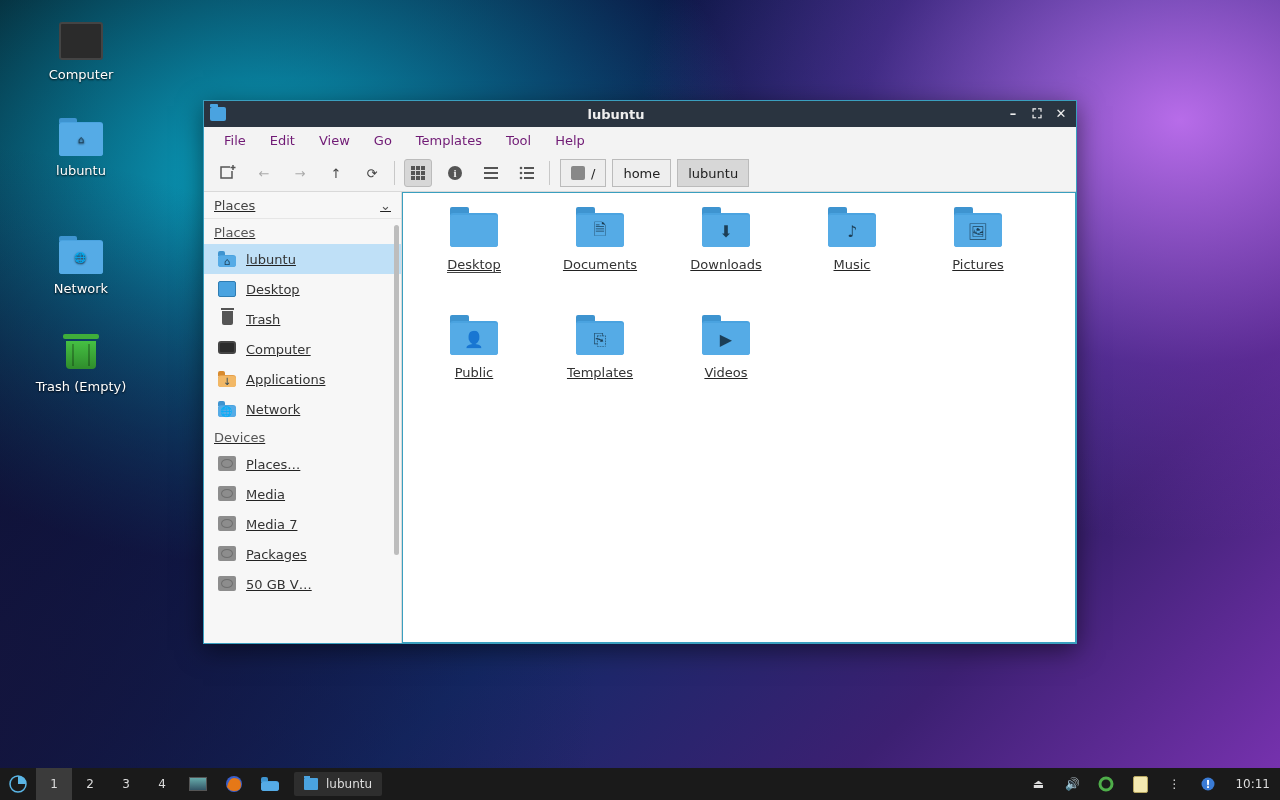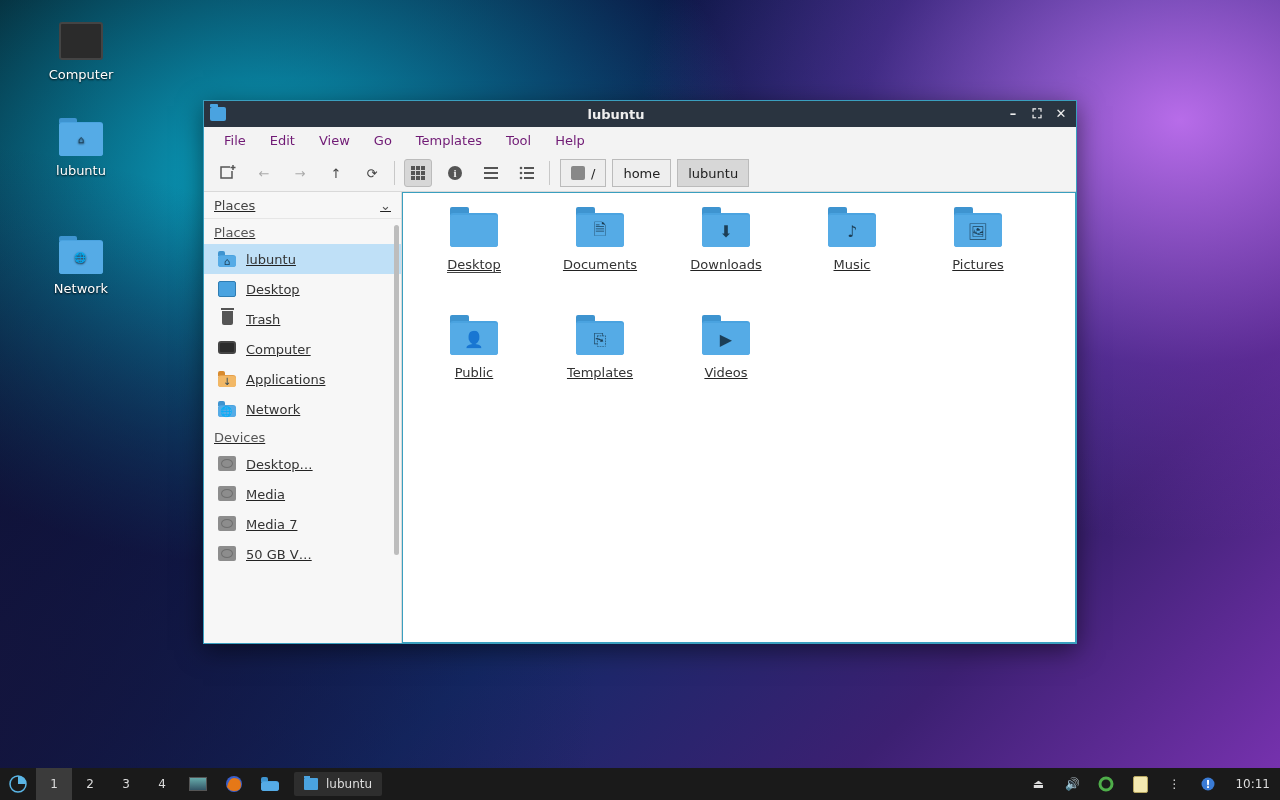--- a/index.html
+++ b/index.html
@@ -100,20 +100,29 @@
   <div class="dicon" style="left:26px;top:236px">
     <div class="ic">
         <div class="folder small">
           <div class="tab"></div>
           <div class="back"></div>
           <div class="front">🌐</div>
         </div>
       </div>
     <span class="lbl">Network</span>
   </div>
+  <div class="dicon" style="left:26px;top:334px">
+    <div class="ic">
+        <div class="trashc">
+          <div class="lid"></div>
+          <div class="body2"></div>
+        </div>
+      </div>
+    <span class="lbl">Trash (Empty)</span>
+  </div>
 
   <div class="fm">
     <div class="titlebar">
       <div class="tico"></div>
       <div class="ttl">lubuntu</div>
       <div class="wbtn">–</div>
       <div class="wbtn">⛶</div>
       <div class="wbtn">✕</div>
     </div>
 
@@ -242,33 +251,39 @@
                   <div class="front">🌐</div>
                 </div>
               </div>
               <span>Network</span>
             </div>
             <div class="shdr">Devices</div>
             <div class="sitem">
               <div class="si">
                 <div class="disk" style="height:15px"></div>
               </div>
-              <span>Desktop…</span>
+              <span>Places…</span>
             </div>
             <div class="sitem">
               <div class="si">
                 <div class="disk" style="height:15px"></div>
               </div>
               <span>Media</span>
             </div>
             <div class="sitem">
               <div class="si">
                 <div class="disk" style="height:15px"></div>
               </div>
               <span>Media 7</span>
+            </div>
+            <div class="sitem">
+              <div class="si">
+                <div class="disk" style="height:15px"></div>
+              </div>
+              <span>Packages</span>
             </div>
             <div class="sitem">
               <div class="si">
                 <div class="disk" style="height:15px"></div>
               </div>
               <span>50 GB V…</span>
             </div>
           </div>
       </div>
       <div class="files" id="files">

